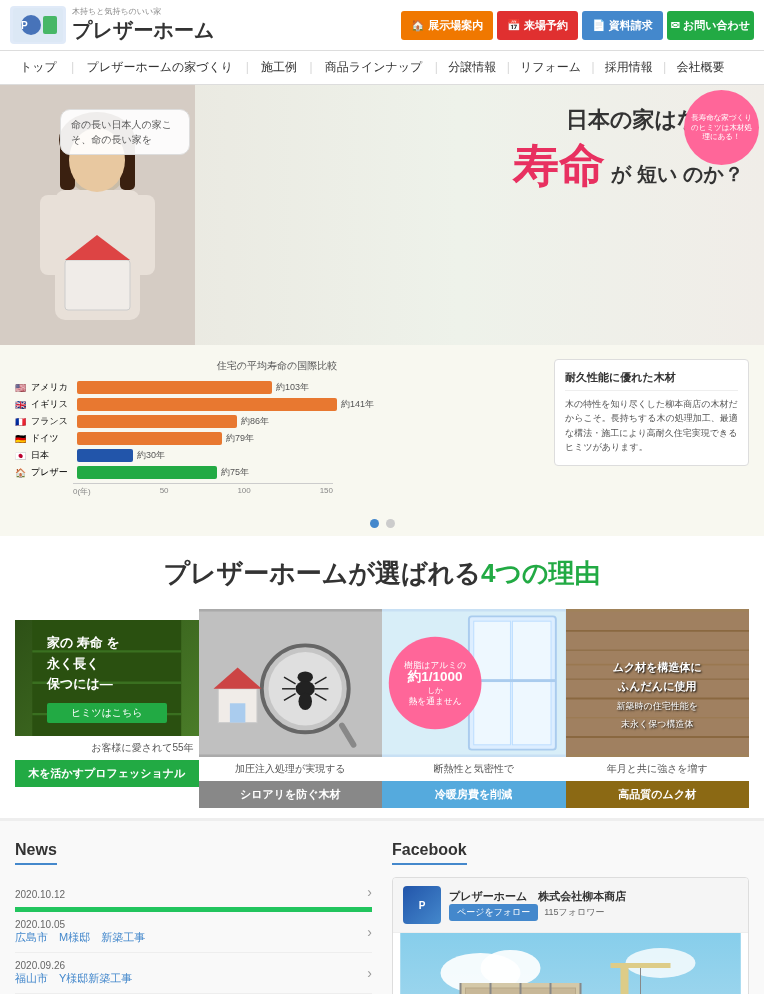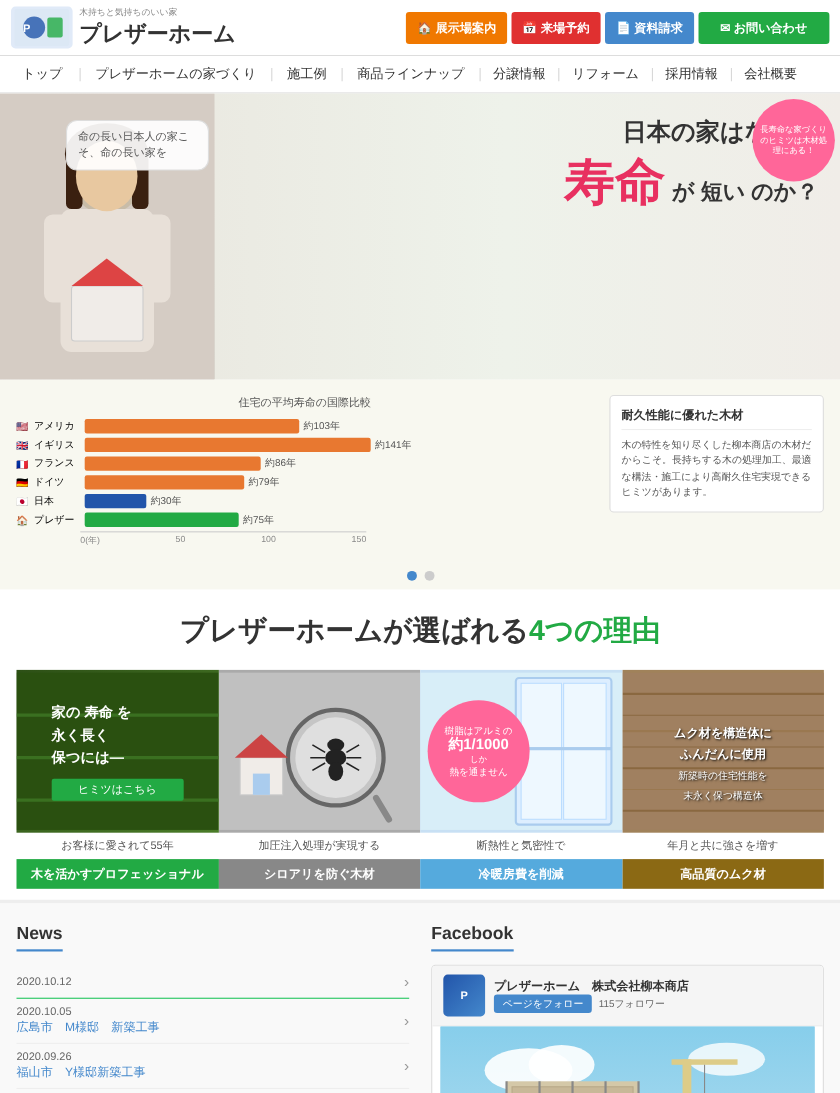--- a/index.html
+++ b/index.html
@@ -20,21 +20,21 @@
     </div>
     <div>
       <div style="font-size:8px;color:#888;">木持ちと気持ちのいい家</div>
       <div style="font-size:20px;font-weight:bold;color:#333;">プレザーホーム</div>
     </div>
   </div>
   <div style="display:flex;gap:4px;margin-left:auto;">
     <button style="background:#f07800;color:#fff;border:none;padding:7px 10px;border-radius:3px;font-size:11px;cursor:pointer;font-weight:bold;">🏠 展示場案内</button>
     <button style="background:#e03030;color:#fff;border:none;padding:7px 10px;border-radius:3px;font-size:11px;cursor:pointer;font-weight:bold;">📅 来場予約</button>
     <button style="background:#4488cc;color:#fff;border:none;padding:7px 10px;border-radius:3px;font-size:11px;cursor:pointer;font-weight:bold;">📄 資料請求</button>
-    <button style="background:#22aa44;color:#fff;border:none;padding:7px 20px;border-radius:3px;font-size:11px;cursor:pointer;font-weight:bold;">✉ お問い合わせ</button>
+    <button style="background:#22aa44;color:#fff;border:none;padding:7px 4px;border-radius:3px;font-size:11px;cursor:pointer;font-weight:bold;">✉ お問い合わせ</button>
   </div>
 </div>
 
 <div style="display:flex;align-items:center;padding:0 10px;background:#fff;border-bottom:1px solid #ddd;font-size:12px;text-align:center;">
   <span style="padding:8px 10px;color:#333;cursor:pointer;">トップ</span>
   <span style="color:#ccc;">｜</span>
   <span style="padding:8px 8px;color:#333;cursor:pointer;">プレザーホームの家づくり</span>
   <span style="color:#ccc;">｜</span>
   <span style="padding:8px 8px;color:#333;cursor:pointer;">施工例</span>
   <span style="color:#ccc;">｜</span>
@@ -142,34 +142,34 @@
   <div style="width:9px;height:9px;border-radius:50%;background:#ccc;cursor:pointer;"></div>
 </div>
 
 <div style="padding:20px 15px 10px;background:#fff;text-align:center;">
   <div style="font-size:26px;font-weight:bold;color:#333;margin-bottom:18px;">
     <span>プレザーホームが選ばれる</span><span style="color:#22aa44;">4つの理由</span>
   </div>
   <div style="display:grid;grid-template-columns:repeat(4,1fr);gap:0;">
 
     <div>
-      <div style="width:100%;height:148px;background:linear-gradient(135deg,#2d5016 0%,#4a7c28 100%);position:relative;overflow:hidden;display:flex;align-items:center;justify-content:center;">
+      <div style="width:100%;height:116px;background:linear-gradient(135deg,#2d5016 0%,#4a7c28 100%);position:relative;overflow:hidden;display:flex;align-items:center;justify-content:center;margin-top:11px;">
         <svg width="100%" height="100%" viewBox="0 0 190 148" style="position:absolute;top:0;left:0;">
           <rect width="190" height="148" fill="#2a5010"></rect>
 
           <line x1="0" y1="40" x2="190" y2="40" stroke="#3a7020" stroke-width="3"></line>
           <line x1="0" y1="80" x2="190" y2="80" stroke="#3a7020" stroke-width="3"></line>
           <line x1="0" y1="120" x2="190" y2="120" stroke="#3a7020" stroke-width="3"></line>
         </svg>
         <div style="position:relative;z-index:1;color:#fff;text-align:left;padding:10px;">
           <div style="font-size:13px;font-weight:bold;line-height:1.6;">家の 寿命 を<br>永く長く<br>保つには—</div>
           <div style="background:#22aa44;padding:3px 24px;font-size:10px;margin-top:8px;display:inline-block;border-radius:2px;">ヒミツはこちら</div>
         </div>
       </div>
-      <div style="padding:5px;font-size:10px;color:#555;text-align:center;">お客様に愛されて55年</div>
+      <div style="padding:5px;font-size:10px;color:#555;text-align:right;">お客様に愛されて55年</div>
       <div style="padding:6px 5px;font-size:11px;font-weight:bold;color:#fff;text-align:center;background:#22aa44;">木を活かすプロフェッショナル</div>
     </div>
 
     <div>
       <div style="width:100%;height:148px;background:#aaa;position:relative;overflow:hidden;display:flex;align-items:center;justify-content:center;">
         <svg width="100%" height="100%" viewBox="0 0 190 148">
           <rect width="190" height="148" fill="#c0c0c0"></rect>
 
           <circle cx="110" cy="80" r="45" fill="rgba(200,200,200,0.7)" stroke="#666" stroke-width="4"></circle>
           <circle cx="110" cy="80" r="38" fill="rgba(240,240,240,0.6)"></circle>
@@ -238,21 +238,21 @@
       <div style="padding:6px 5px;font-size:11px;font-weight:bold;color:#fff;text-align:center;background:#8b6914;">高品質のムク材</div>
     </div>
   </div>
 </div>
 
 <div style="display:flex;background:#f9f9f9;padding:20px 15px;gap:20px;border-top:3px solid #eee;">
 
   <div style="flex:1;">
     <div style="font-size:16px;font-weight:bold;color:#333;border-bottom:2px solid #4488cc;padding-bottom:4px;margin-bottom:12px;display:inline-block;">News</div>
 
-    <div style="border-bottom:1px solid #22c55e;padding:7px 0;display:flex;justify-content:space-between;align-items:center;cursor:pointer;">
+    <div style="border-bottom:5px solid #22c55e;padding:7px 0;display:flex;justify-content:space-between;align-items:flex-end;cursor:pointer;">
       <div>
         <div style="font-size:10px;color:#666;">2020.10.12</div>
       </div>
       <span style="color:#999;font-size:14px;">›</span>
     </div>
     <div style="border-bottom:1px solid #eee;padding:7px 0;display:flex;justify-content:space-between;align-items:center;cursor:pointer;">
       <div>
         <div style="font-size:10px;color:#666;">2020.10.05</div>
         <div style="font-size:11px;color:#4488cc;">広島市　M様邸　新築工事</div>
       </div>

